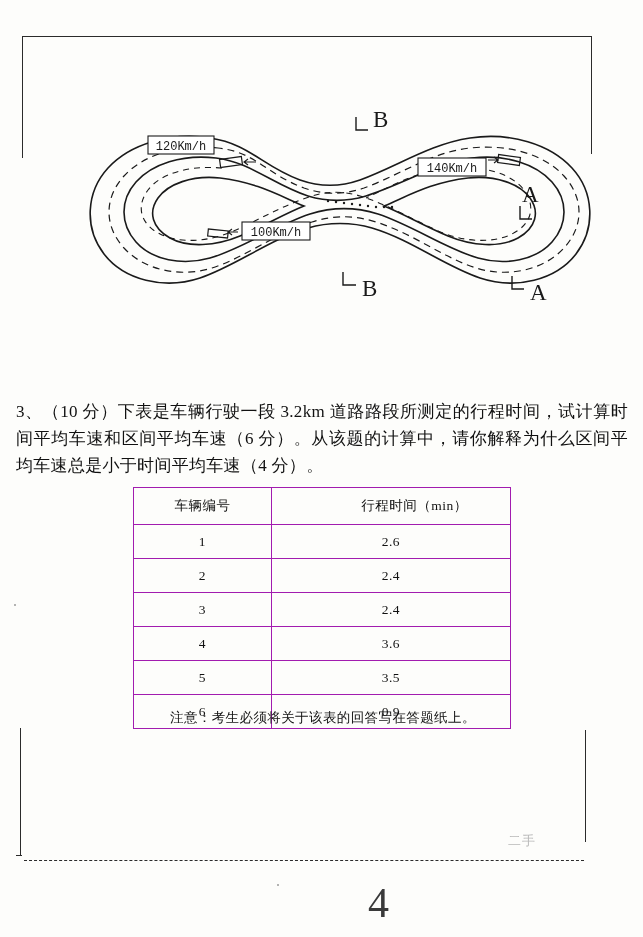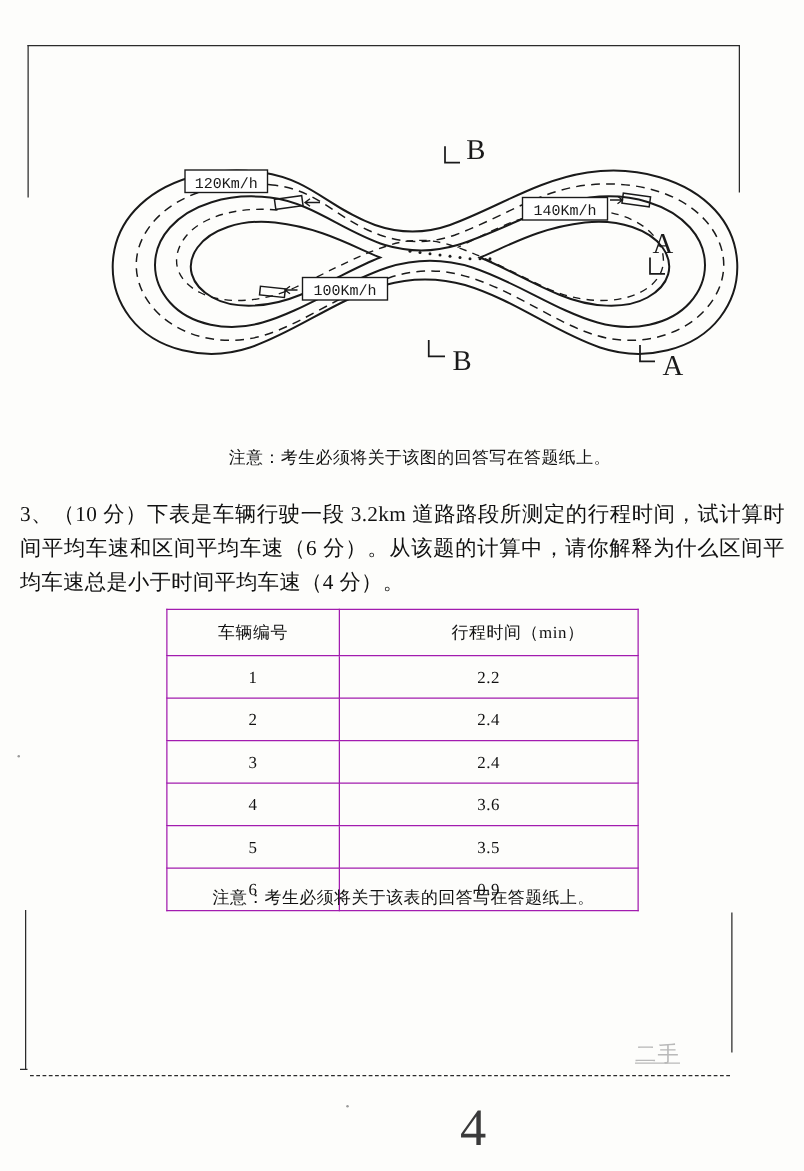--- a/index.html
+++ b/index.html
@@ -149,24 +149,23 @@
     top: 879px;
     font-size: 42px;
     font-family: "Liberation Serif", serif;
     color: #3a3a3a;
   }
 
   .smudge {
     position: absolute;
     left: 508px;
     top: 832px;
-    font-size: 17px;
+    font-size: 13px;
     color: #b9b9b9;
     letter-spacing: 1px;
-    text-decoration: underline;
   }
   .speck {
     position: absolute;
     width: 2px;
     height: 2px;
     background: #9a9a9a;
     border-radius: 50%;
   }
 </style>
 </head>
@@ -293,35 +292,34 @@
         <text x="216" y="136" font-family="Liberation Mono, monospace" font-size="12" text-anchor="middle" fill="#1a1a1a">100Km/h</text>
       </g>
 
       <text x="313" y="27" font-family="Liberation Serif, serif" font-size="23" fill="#1a1a1a">B</text>
       <text x="302" y="196" font-family="Liberation Serif, serif" font-size="23" fill="#1a1a1a">B</text>
       <text x="462" y="102" font-family="Liberation Serif, serif" font-size="23" fill="#1a1a1a">A</text>
       <text x="470" y="200" font-family="Liberation Serif, serif" font-size="23" fill="#1a1a1a">A</text>
     </svg>
   </div>
 
-  <div class="note1">注意：考生必须将关于该图的回答写在答题纸上。</div>
 
   <div class="q3">3、（10 分）下表是车辆行驶一段 3.2km 道路路段所测定的行程时间，试计算时间平均车速和区间平均车速（6 分）。从该题的计算中，请你解释为什么区间平均车速总是小于时间平均车速（4 分）。</div>
 
   <table class="data">
     <thead>
       <tr>
         <th class="col-a">车辆编号</th>
         <th class="col-b">行程时间（min）</th>
       </tr>
     </thead>
     <tbody>
       <tr>
         <td>1</td>
-        <td>2.2</td>
+        <td>2.6</td>
       </tr>
       <tr>
         <td>2</td>
         <td>2.4</td>
       </tr>
       <tr>
         <td>3</td>
         <td>2.4</td>
       </tr>
       <tr>

